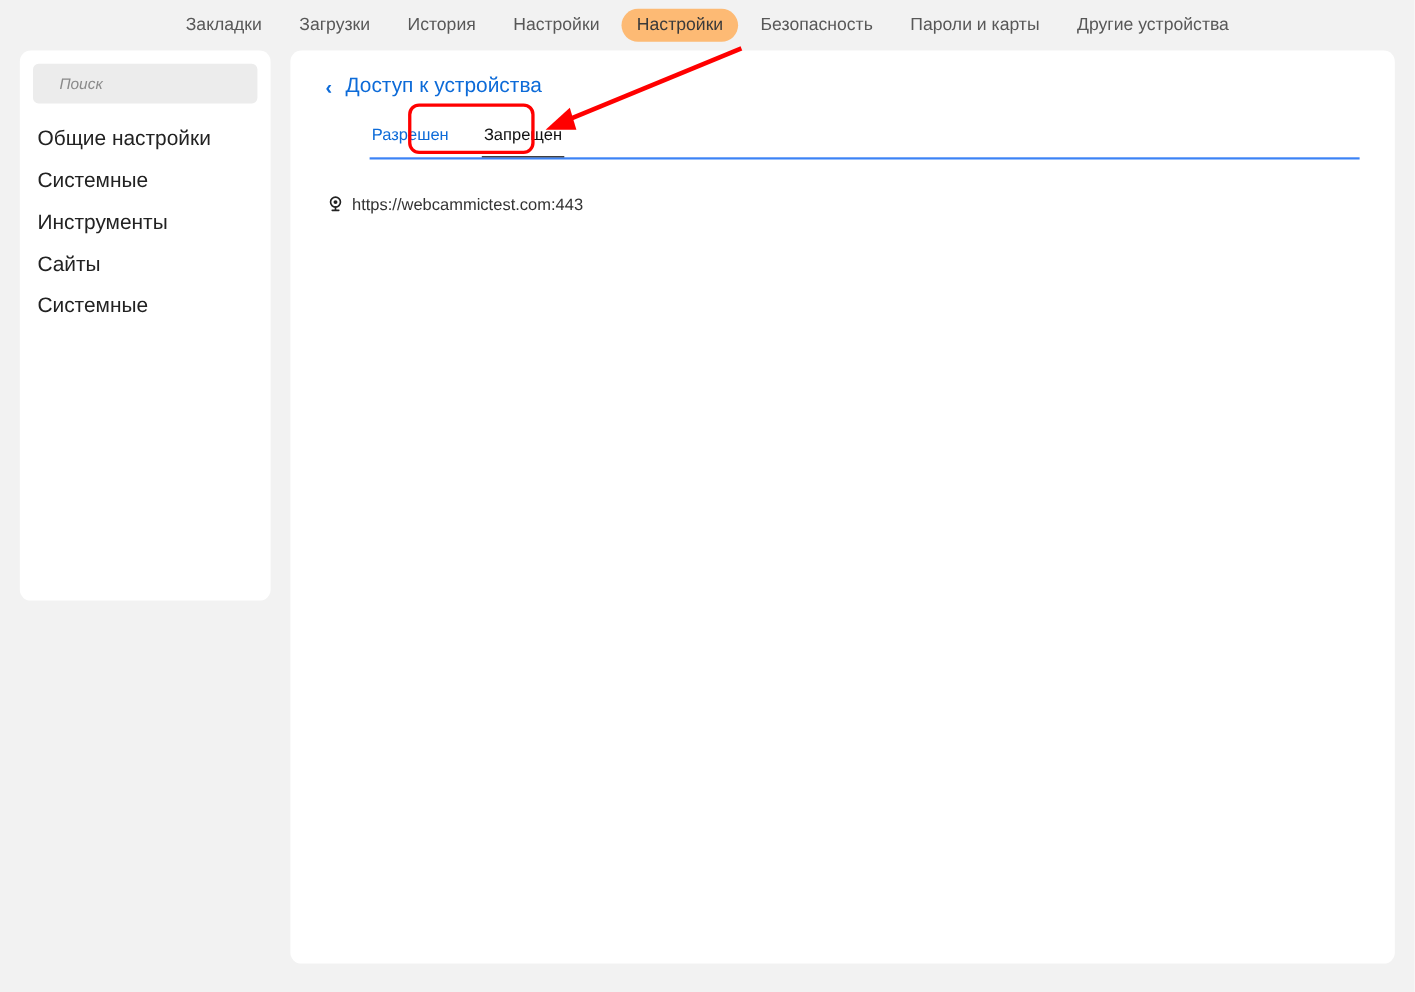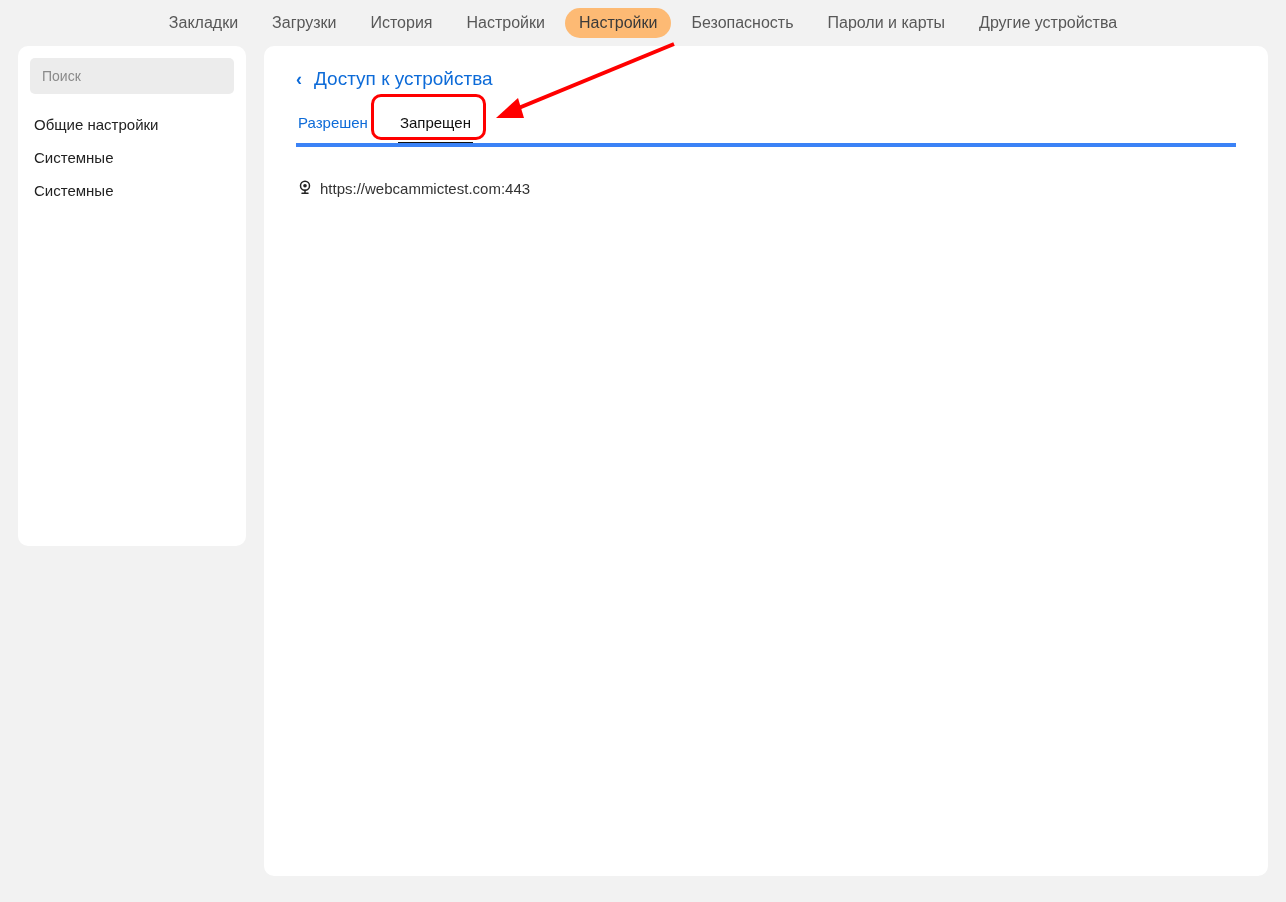--- a/index.html
+++ b/index.html
@@ -42,29 +42,30 @@
       border-radius:10px;
       padding:12px;
       min-height:500px;
     }
     .search {
       width:100%;
       height:36px;
       border:none;
       background:#ececec;
       border-radius:5px;
-      padding:0 12px;
+      padding:0 24px;
       font-size:14px;
       color:#555;
       outline:none;
       margin-bottom:14px;
+      font-style:italic;
     }
     .search::placeholder { color:#8a8a8a; }
     .side-item {
-      font-size:15px;
+      font-size:19px;
       color:#222;
       padding:8px 4px;
       cursor:pointer;
     }
     .main {
       flex:1;
       background:#ffffff;
       border-radius:10px;
       min-height:830px;
       position:relative;
@@ -76,22 +77,23 @@
       gap:12px;
       color:#0d6bd8;
       font-size:19px;
       cursor:pointer;
       margin-bottom:14px;
     }
     .crumb .chev { font-size:18px; font-weight:bold; }
     .tabs {
       display:flex;
       gap:28px;
-      border-bottom:4px solid #3b82f6;
+      border-bottom:2px solid #3b82f6;
       position:relative;
+      margin-left:40px;
     }
     .tab {
       font-size:15px;
       padding:10px 2px 12px 2px;
       cursor:pointer;
       color:#0d6bd8;
       position:relative;
     }
     .tab.active {
       color:#111;
@@ -141,20 +143,22 @@
   <div class="topnav-item">Безопасность</div>
   <div class="topnav-item">Пароли и карты</div>
   <div class="topnav-item">Другие устройства</div>
 </div>
 
 <div class="layout">
   <aside class="sidebar">
     <input class="search" type="text" placeholder="Поиск" style="">
     <div class="side-item">Общие настройки</div>
     <div class="side-item">Системные</div>
+    <div class="side-item">Инструменты</div>
+    <div class="side-item">Сайты</div>
     <div class="side-item">Системные</div>
   </aside>
 
   <main class="main">
 
     <div class="crumb">
       <span class="chev">‹</span>
       <span>Доступ к устройства</span>
     </div>
 

